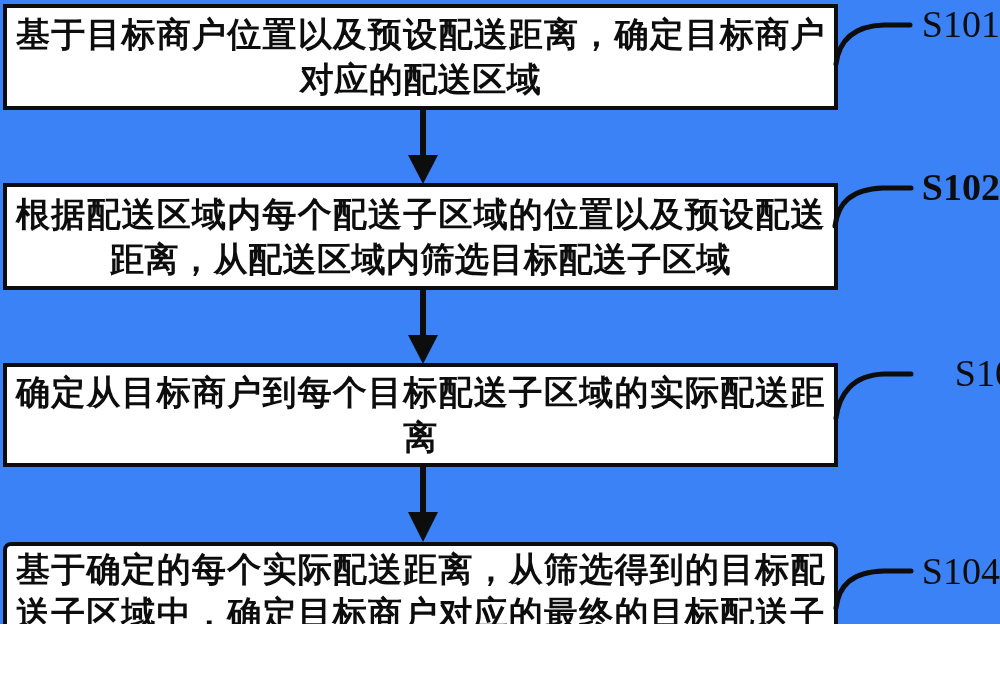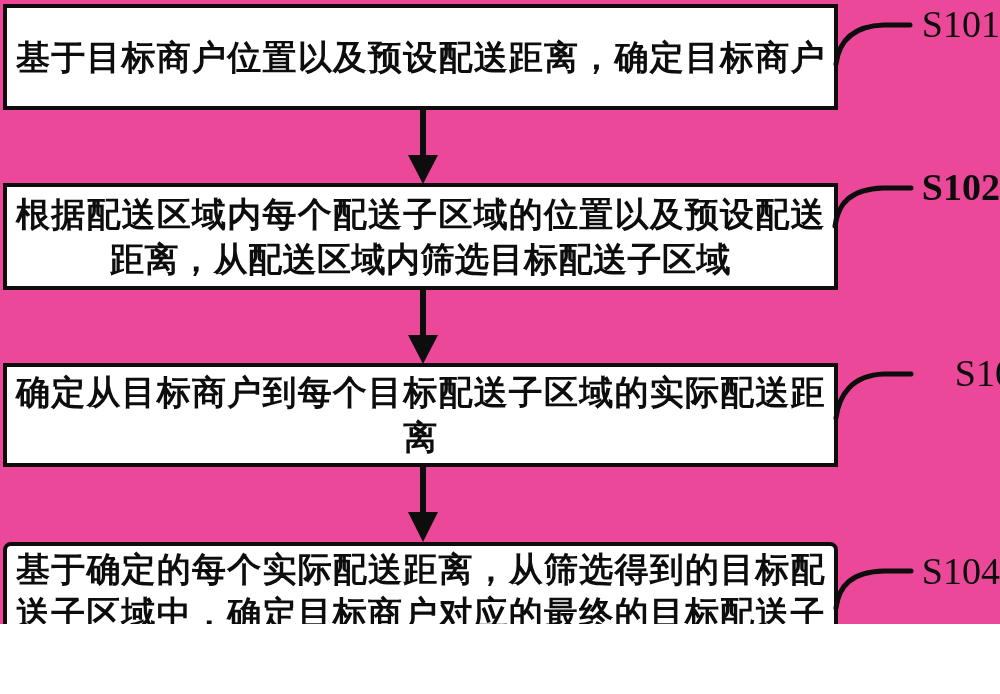--- a/index.html
+++ b/index.html
@@ -4,21 +4,21 @@
 <style>
   html, body {
     margin: 0;
     padding: 0;
     background: #ffffff;
   }
   #canvas {
     position: relative;
     width: 1000px;
     height: 624px;
-    background: #ec4899;
+    background: #3b82f6;
     overflow: hidden;
     font-family: "DejaVu Serif", "Liberation Serif", serif;
   }
   .step-box {
     position: absolute;
     left: 3px;
     width: 835px;
     border: 4px solid #0d0d0d;
     box-sizing: border-box;
     background: #ffffff;
@@ -74,20 +74,21 @@
     pointer-events: none;
   }
 </style>
 </head>
 <body>
 
 <div id="canvas">
 
   <div class="step-box" id="box1">
     <div class="step-line line-fill">基于目标商户位置以及预设配送距离，确定目标商户</div>
+    <div class="step-line line-center">对应的配送区域</div>
   </div>
 
   <div class="step-box" id="box2">
     <div class="step-line line-fill">根据配送区域内每个配送子区域的位置以及预设配送</div>
     <div class="step-line line-center">距离，从配送区域内筛选目标配送子区域</div>
   </div>
 
   <div class="step-box" id="box3">
     <div class="step-line line-fill">确定从目标商户到每个目标配送子区域的实际配送距</div>
     <div class="step-line line-center">离</div>

